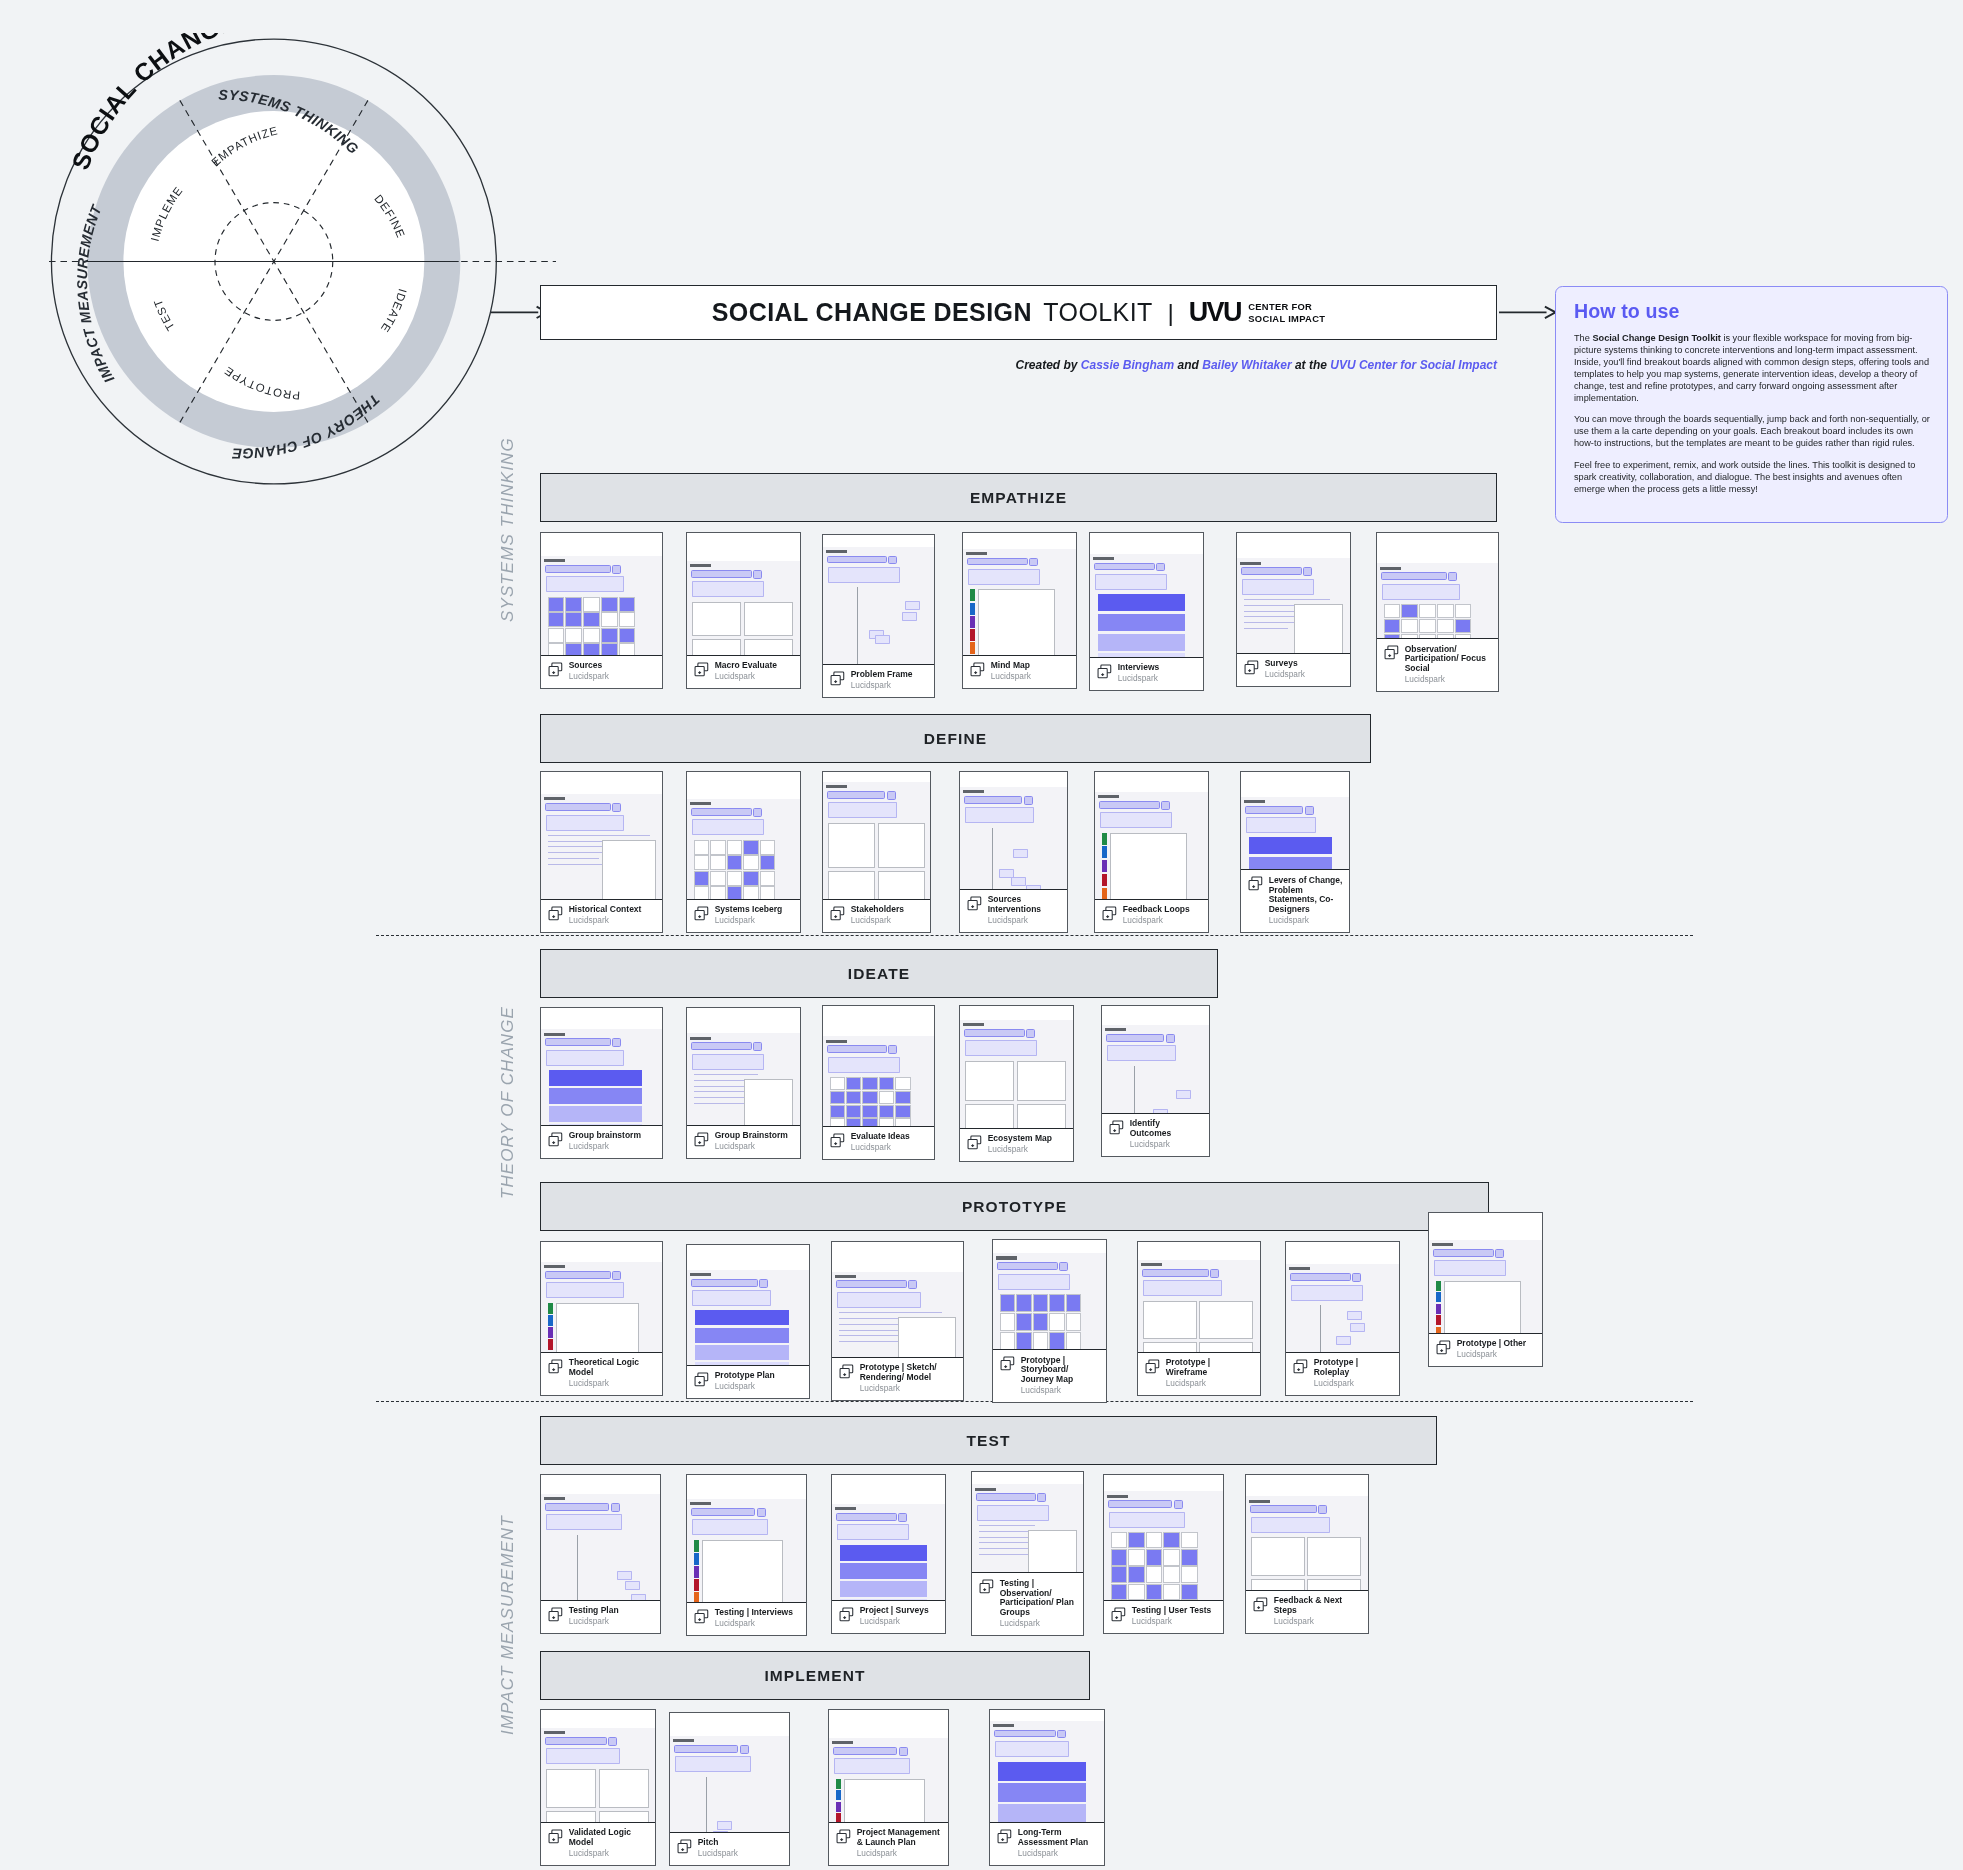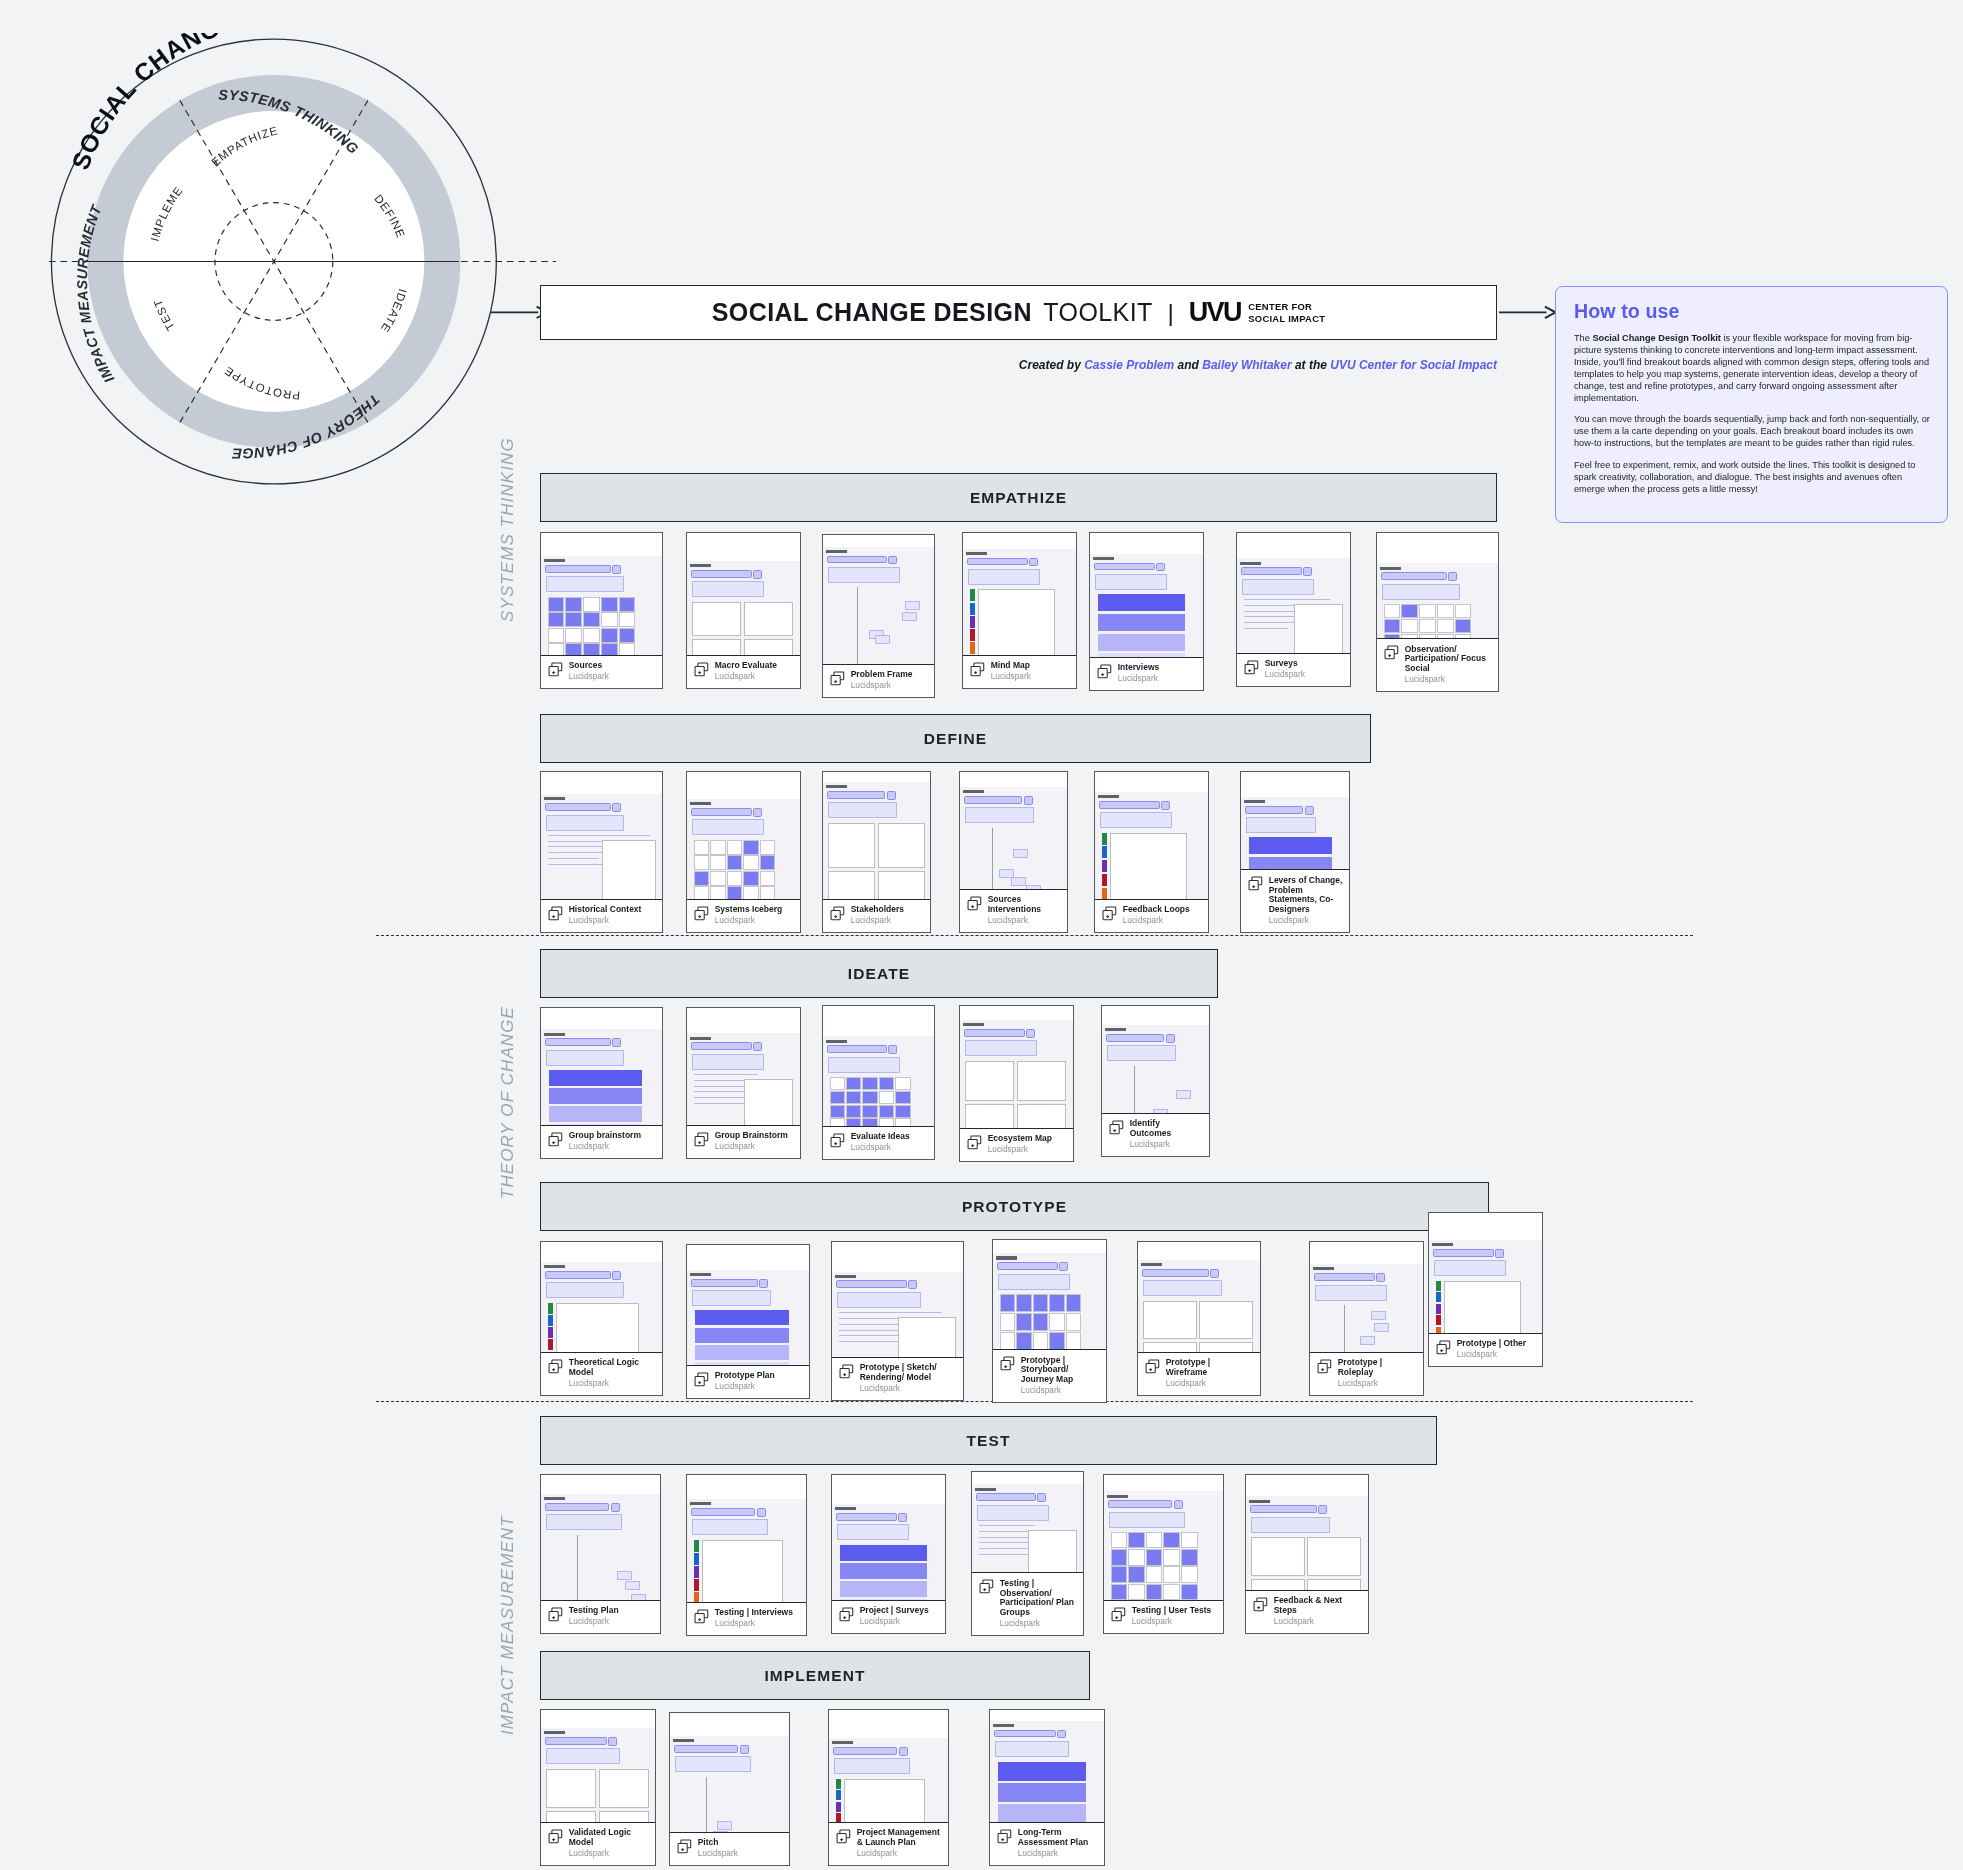--- a/index.html
+++ b/index.html
@@ -183,21 +183,21 @@
         <span class="uvu-mark">UVU</span>
         <span>
           <span class="uvu-sub" style="display:block">CENTER FOR</span>
           <span class="uvu-sub" style="display:block">SOCIAL IMPACT</span>
         </span>
       </span>
     </div>
   </div>
 
   <div id="byline">
-    <span>Created by </span><span class="lnk">Cassie Problem</span><span> and </span><span class="lnk">Bailey Whitaker</span><span> at the </span><span class="lnk">UVU Center for Social Impact</span>
+    <span>Created by </span><span class="lnk">Cassie Bingham</span><span> and </span><span class="lnk">Bailey Whitaker</span><span> at the </span><span class="lnk">UVU Center for Social Impact</span>
   </div>
 
   <div id="how-to-use">
     <h2>How to use</h2>
     <p><span>The </span><b>Social Change Design Toolkit</b><span> is your flexible workspace for moving from big-picture systems thinking to concrete interventions and long-term impact assessment. Inside, you'll find breakout boards aligned with common design steps, offering tools and templates to help you map systems, generate intervention ideas, develop a theory of change, test and refine prototypes, and carry forward ongoing assessment after implementation.</span></p>
     <p>You can move through the boards sequentially, jump back and forth non-sequentially, or use them a la carte depending on your goals. Each breakout board includes its own how-to instructions, but the templates are meant to be guides rather than rigid rules.</p>
     <p>Feel free to experiment, remix, and work outside the lines. This toolkit is designed to spark creativity, collaboration, and dialogue. The best insights and avenues often emerge when the process gets a little messy!</p>
   </div>
 
   <div class="vlabel" style="left:498px;top:622px;">SYSTEMS THINKING</div>
@@ -886,21 +886,21 @@
               <rect x="1.5" y="6.5" width="13" height="13" rx="1.2" fill="#fff" stroke="#2b3037" stroke-width="1.5"></rect>
               <line x1="8" y1="13" x2="8" y2="17.2" stroke="#2b3037" stroke-width="1.5"></line>
               <line x1="5.9" y1="15.1" x2="10.1" y2="15.1" stroke="#2b3037" stroke-width="1.5"></line>
             </svg></span>
           <div class="foot-text">
             <span class="foot-title">Prototype | Wireframe</span>
             <span class="foot-sub">Lucidspark</span>
           </div>
         </div>
       </div>
-      <div class="card" style="left: 1285px; top: 1241px; width: 115px; height: 155px; margin-left: 24px;">
+      <div class="card" style="left: 1285px; top: 1241px; width: 115px; height: 155px;">
         <div class="card-thumb">
           <div class="thumb-band" style="top: 22px; height: 105px;"></div>
           <div class="thumb-hdr" style="top: 25px;"></div>
           <div class="thumb-bar" style="left: 4.1px; top: 31px; width: 59px; height: 5.7px;"></div>
           <div class="thumb-bar" style="left: 66px; top: 31px; width: 6.5px; height: 6.5px;"></div>
           <div class="thumb-block" style="left: 4.9px; top: 43px; width: 70px; height: 14px;"></div>
           <div style="position: absolute; border-left: 0.8px solid rgb(154, 160, 168); border-bottom: 0.8px solid rgb(154, 160, 168); left: 34px; top: 63px; width: 66px; height: 70px;"></div>
           <div class="thumb-block" style="left: 64px; top: 81px; width: 13px; height: 6.5px;"></div>
           <div class="thumb-block" style="left: 50px; top: 94px; width: 13px; height: 6.5px;"></div>
           <div class="thumb-block" style="left: 61px; top: 69px; width: 13px; height: 6.5px;"></div>

